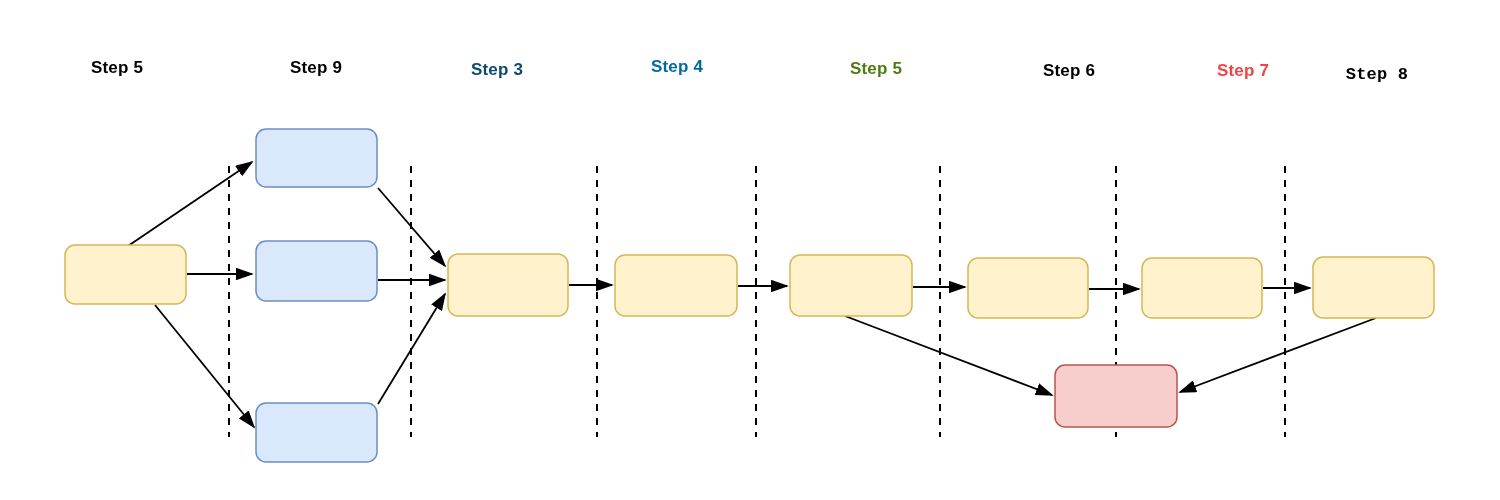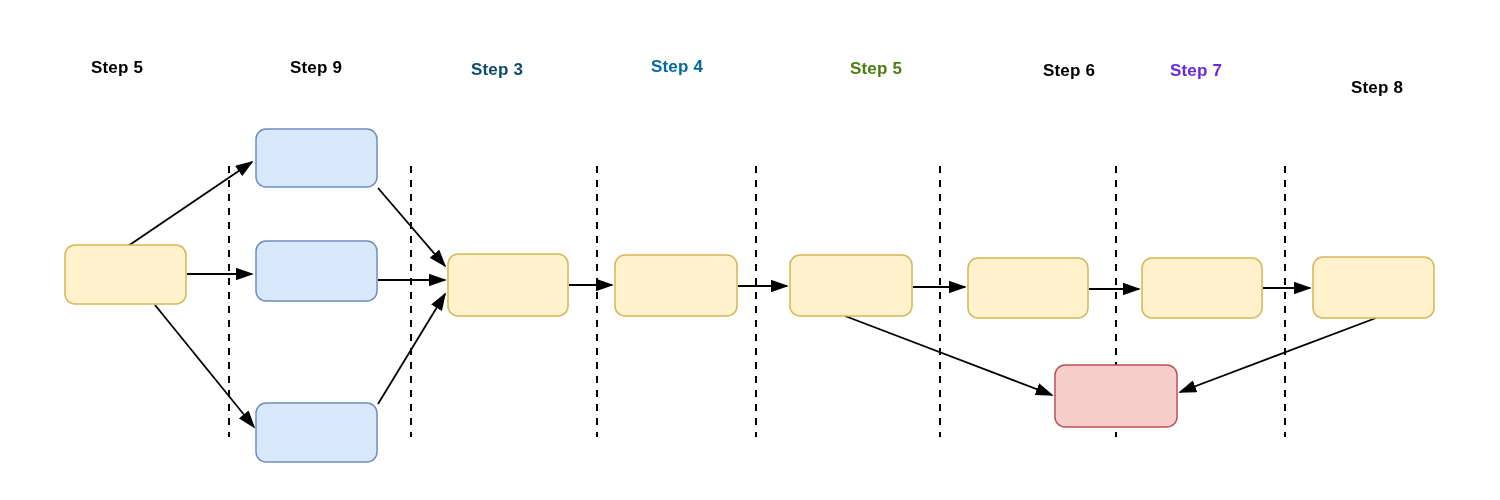--- a/index.html
+++ b/index.html
@@ -107,17 +107,17 @@
       </g>
   </svg>
 
   <div id="labels-layer">
       <div class="step-label" style="left: 117px; top: 58px; color: rgb(0, 0, 0);">Step 5</div>
       <div class="step-label" style="left: 316px; top: 58px; color: rgb(0, 0, 0);">Step 9</div>
       <div class="step-label" style="left: 497px; top: 60px; color: #0c4a6e;">Step 3</div>
       <div class="step-label" style="left: 677px; top: 57px; color: #0369a1;">Step 4</div>
       <div class="step-label" style="left: 876px; top: 59px; color: #4d7c0f;">Step 5</div>
       <div class="step-label" style="left: 1069px; top: 61px; color: #000000;">Step 6</div>
-      <div class="step-label" style="left: 1196px; top: 61px; color: #6d28d9;">Step 7</div>
-      <div class="step-label" style="left: 1377px; top: 78px; color: rgb(0, 0, 0);">Step 8</div>
+      <div class="step-label" style="left: 1243px; top: 61px; color: #ef4444;">Step 7</div>
+      <div class="step-label" style="left: 1377px; top: 65px; color: rgb(0, 0, 0); font-family: Liberation Mono, monospace;">Step 8</div>
     </div>
 
 </div>
 
 </body></html>

